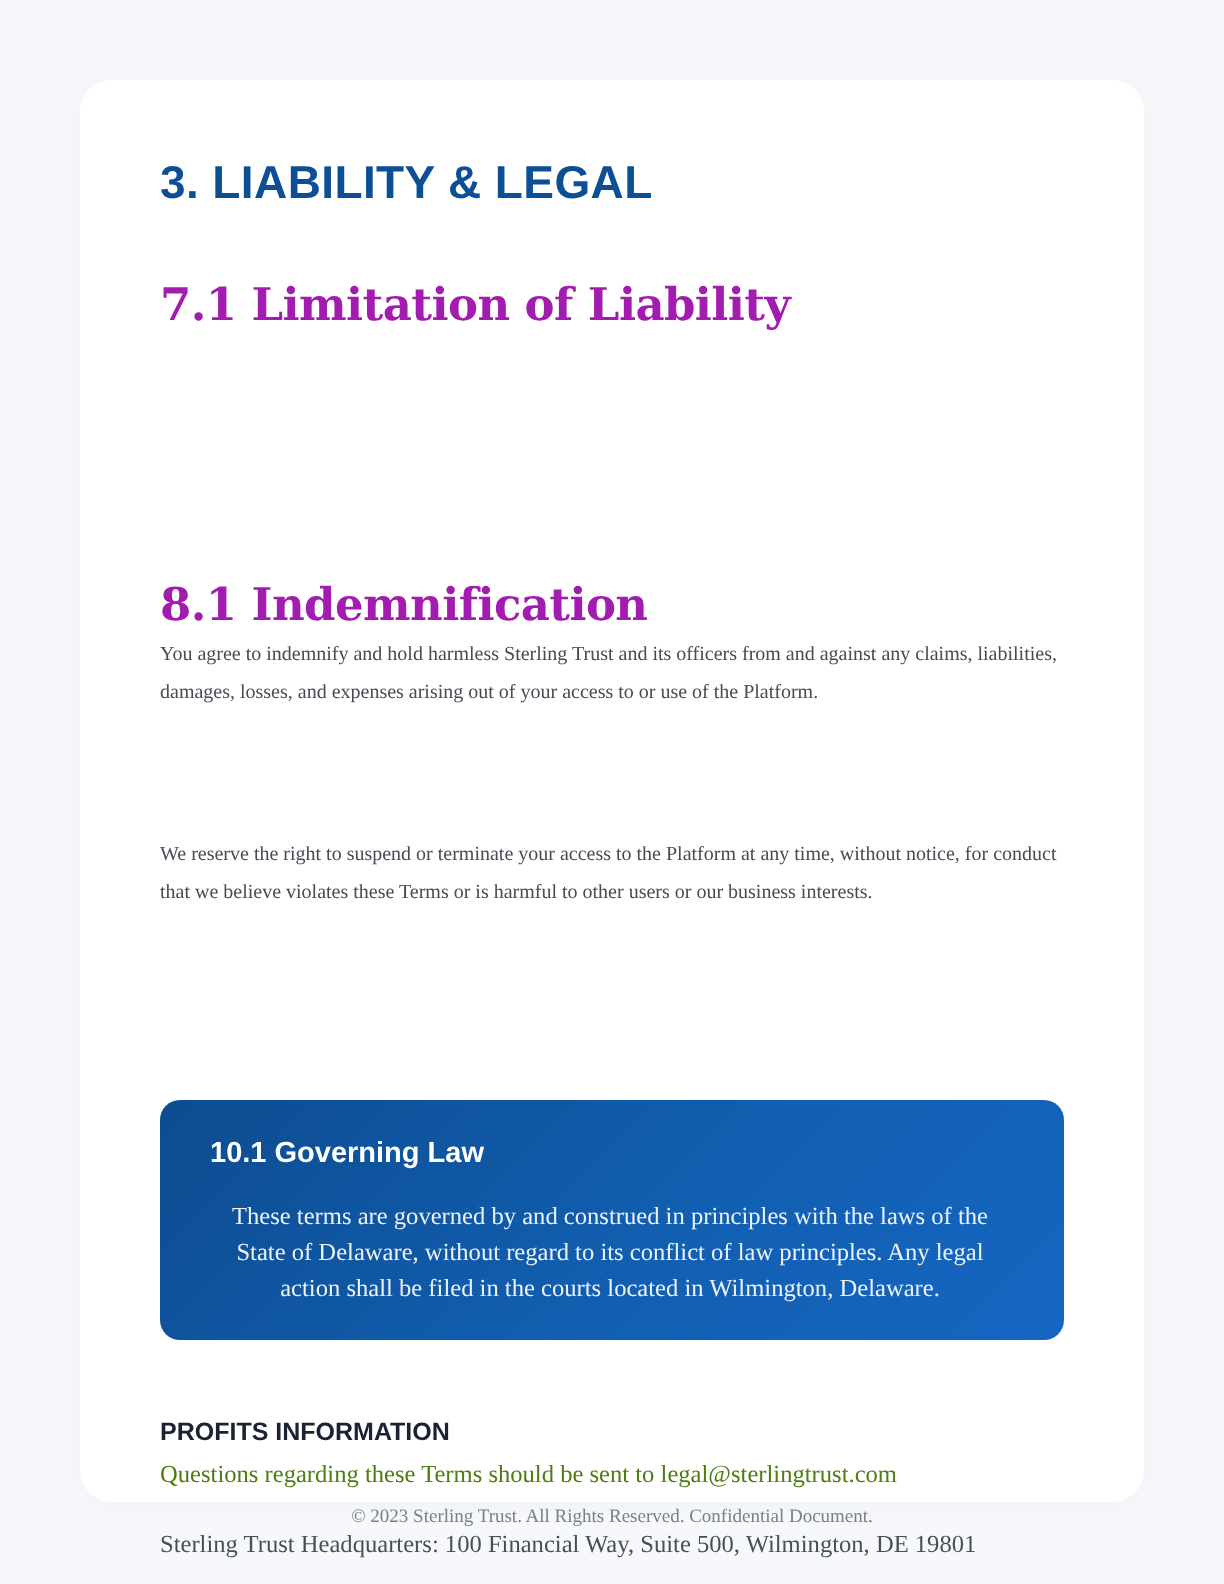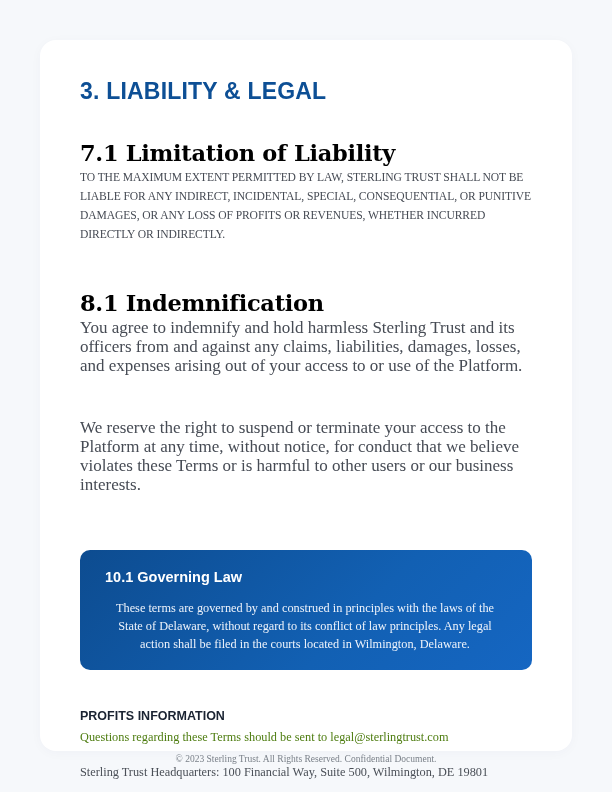--- a/index.html
+++ b/index.html
@@ -40,28 +40,28 @@
       position: absolute;
       left: 80px;
       width: 452px;
     }
     .section h2 {
       margin: 0;
       font-family: "DejaVu Serif", serif;
       font-weight: bold;
       font-size: 22.5px;
       letter-spacing: -0.3px;
-      color: #000000;
+      color: #a21caf;
       line-height: 30px;
       white-space: nowrap;
     }
     .section p {
       margin: 0;
       font-family: "Liberation Serif", serif;
-      font-size: 17px;
+      font-size: 10px;
       line-height: 19px;
       color: #464b54;
     }
     .section p.caps {
       font-size: 11.6px;
       letter-spacing: -0.1px;
     }
     .s7 { top: 138px; }
     .s8 { top: 288px; }
     .s9 { top: 418px; }
@@ -142,21 +142,20 @@
   </style>
 </head>
 <body>
 
 <div class="card"></div>
 
 <h1 class="page-title">3. LIABILITY &amp; LEGAL</h1>
 
 <div class="section s7">
   <h2>7.1 Limitation of Liability</h2>
-  <p class="caps">TO THE MAXIMUM EXTENT PERMITTED BY LAW, STERLING TRUST SHALL NOT BE LIABLE FOR ANY INDIRECT, INCIDENTAL, SPECIAL, CONSEQUENTIAL, OR PUNITIVE DAMAGES, OR ANY LOSS OF PROFITS OR REVENUES, WHETHER INCURRED DIRECTLY OR INDIRECTLY.</p>
 </div>
 
 <div class="section s8">
   <h2>8.1 Indemnification</h2>
   <p>You agree to indemnify and hold harmless Sterling Trust and its officers from and against any claims, liabilities, damages, losses, and expenses arising out of your access to or use of the Platform.</p>
 </div>
 
 <div class="section s9">
   <p>We reserve the right to suspend or terminate your access to the Platform at any time, without notice, for conduct that we believe violates these Terms or is harmful to other users or our business interests.</p>
 </div>

